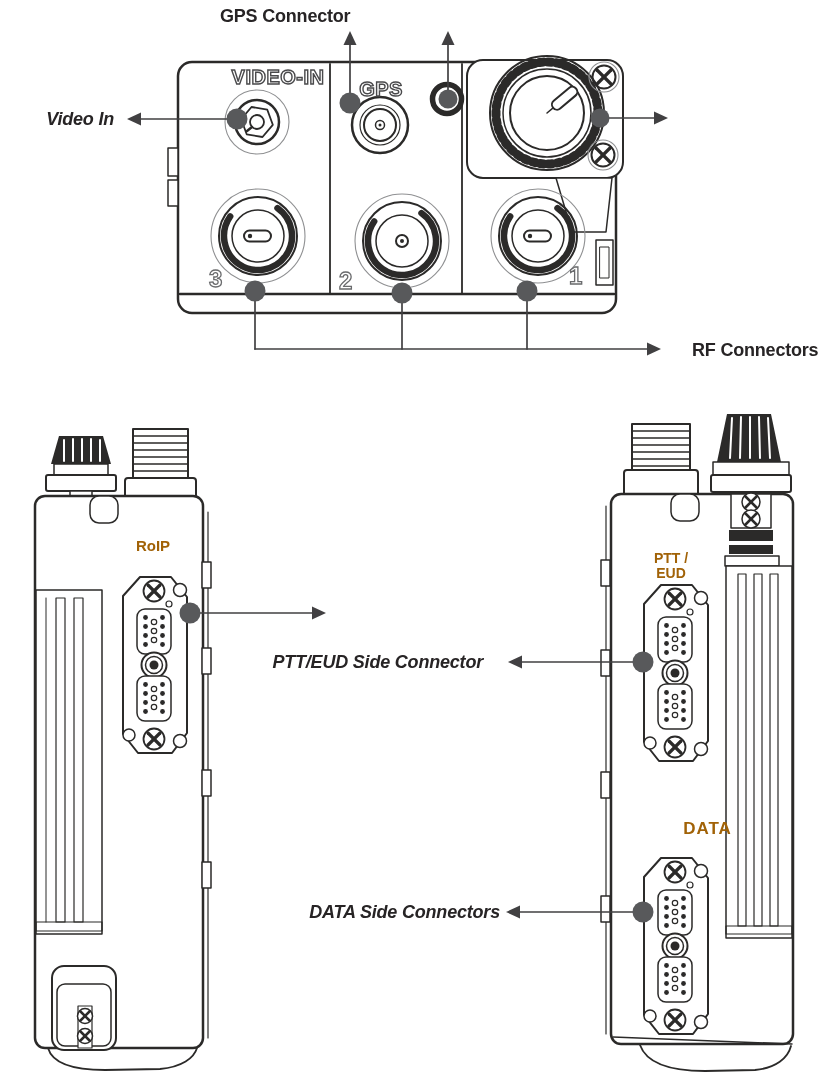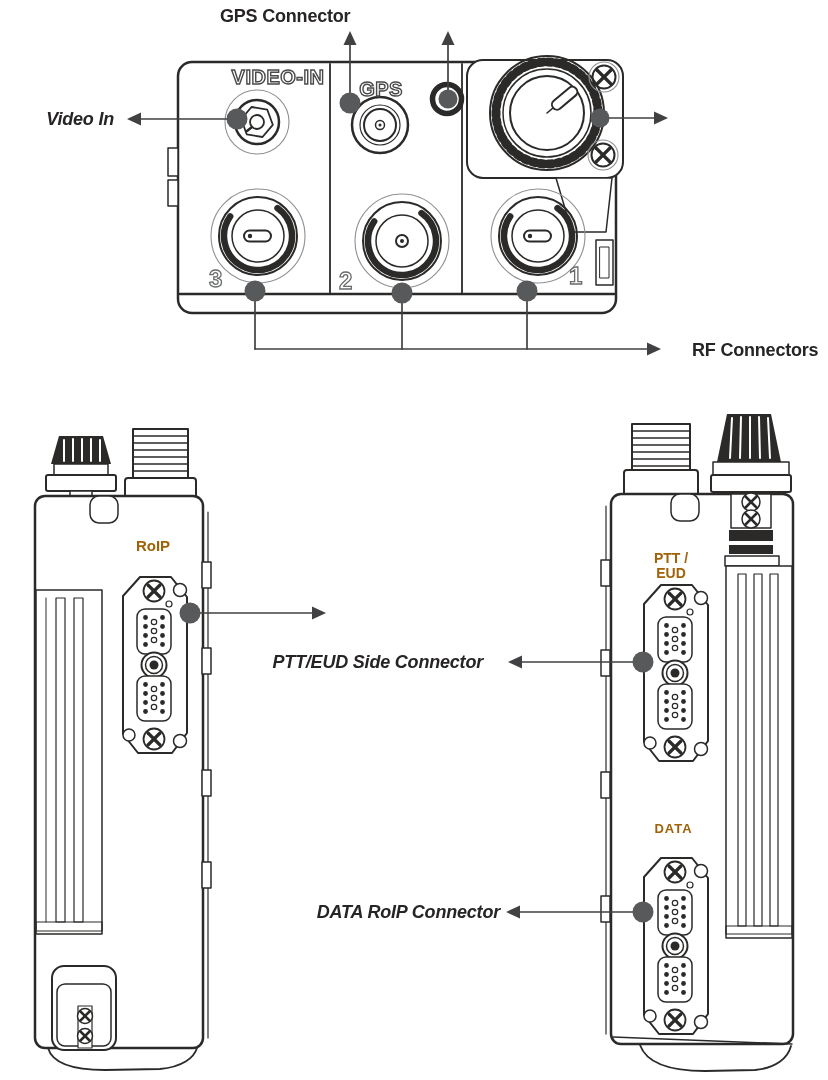--- a/index.html
+++ b/index.html
@@ -329,32 +329,32 @@
 
 
   <div class="callout-label ta-r" style="left:30px;top:108px;width:84px;">Video In</div>
 
 
   <div class="callout-label" style="left:676px;top:339px;margin-left:16px;">RF Connectors</div>
 
 
   <div class="callout-label ta-r" style="left:263px;top:651px;width:220px;">PTT/EUD Side Connector</div>
 
-  <div class="callout-label ta-r" style="left:300px;top:901px;width:200px;">DATA RoIP Connector</div>
+  <div class="callout-label ta-r" style="left:300px;top:901px;width:200px;">DATA Side Connectors</div>
 
   <div class="panel-outline" style="left:224px;top:67px;width:108px;">VIDEO-IN</div>
 
   <div class="panel-outline" style="left:352px;top:67px;width:58px;margin-top:12px;">GPS</div>
 
   <div class="port-number" style="left:209px;top:267px;">3</div>
   <div class="port-number" style="left:339px;top:269px;">2</div>
   <div class="port-number" style="left:569px;top:264px;">1</div>
 
   <div class="device-label" style="left:128px;top:538px;width:50px;font-size:15px;">RoIP</div>
 
   <div class="device-label" style="left:642px;top:530px;width:58px;font-size:14px;margin-top:21px;">
     <div>PTT /</div>
     <div>EUD</div>
   </div>
 
-  <div class="device-label" style="left:646px;top:821px;width:55px;font-size:13px;letter-spacing:1px;">DATA</div>
+  <div class="device-label" style="left:680px;top:821px;width:55px;font-size:17px;letter-spacing:1px;">DATA</div>
 
 </div>
 
 </body></html>

